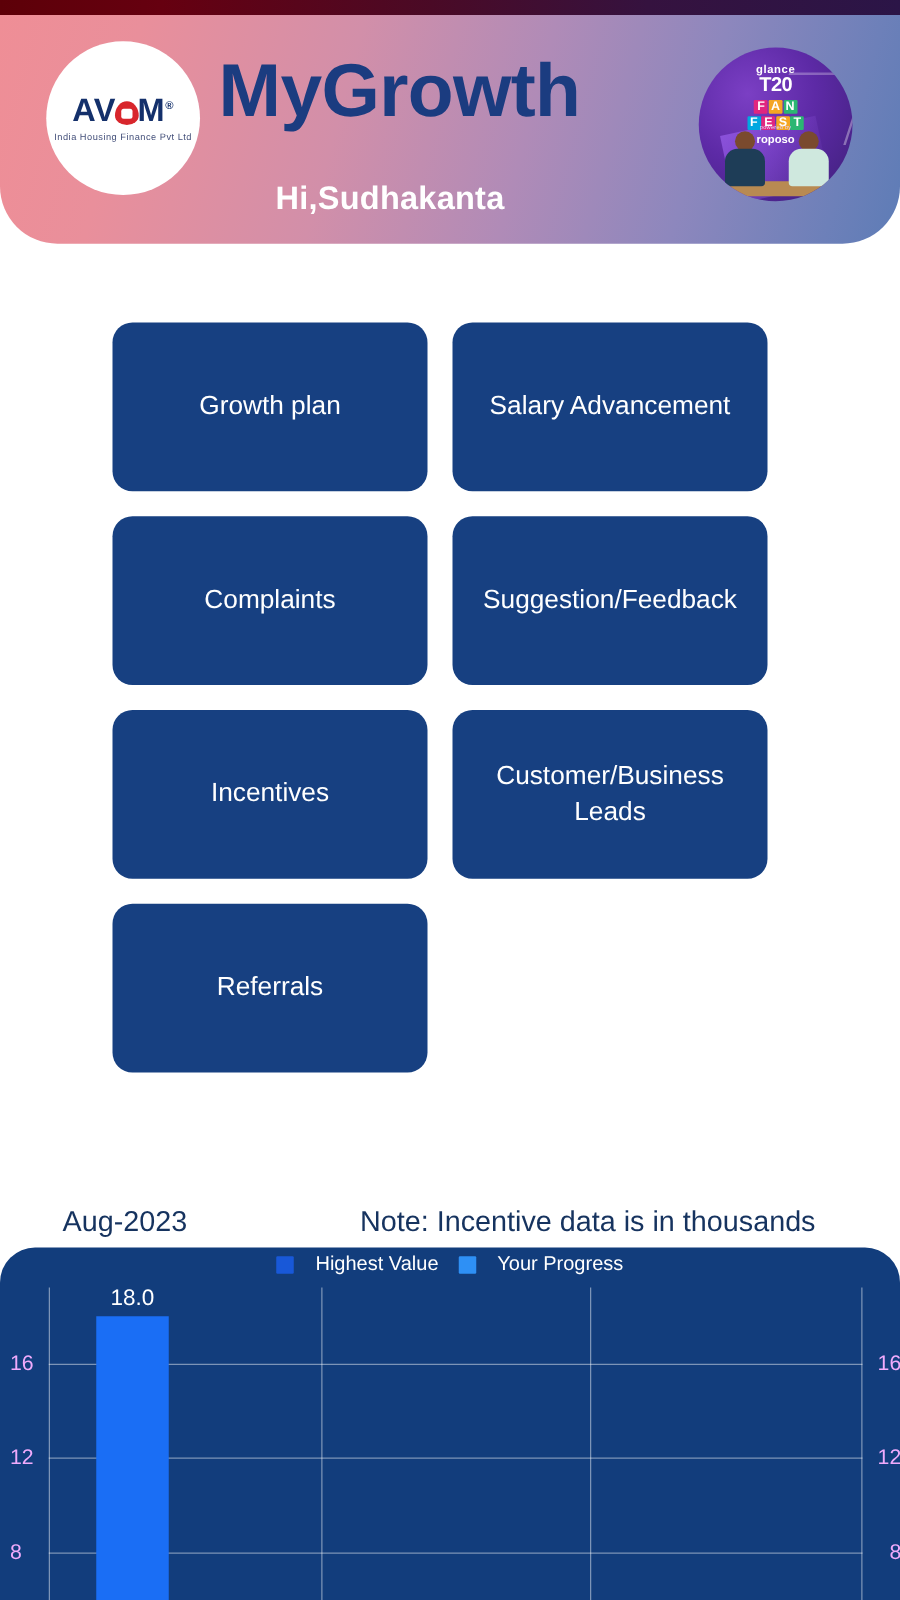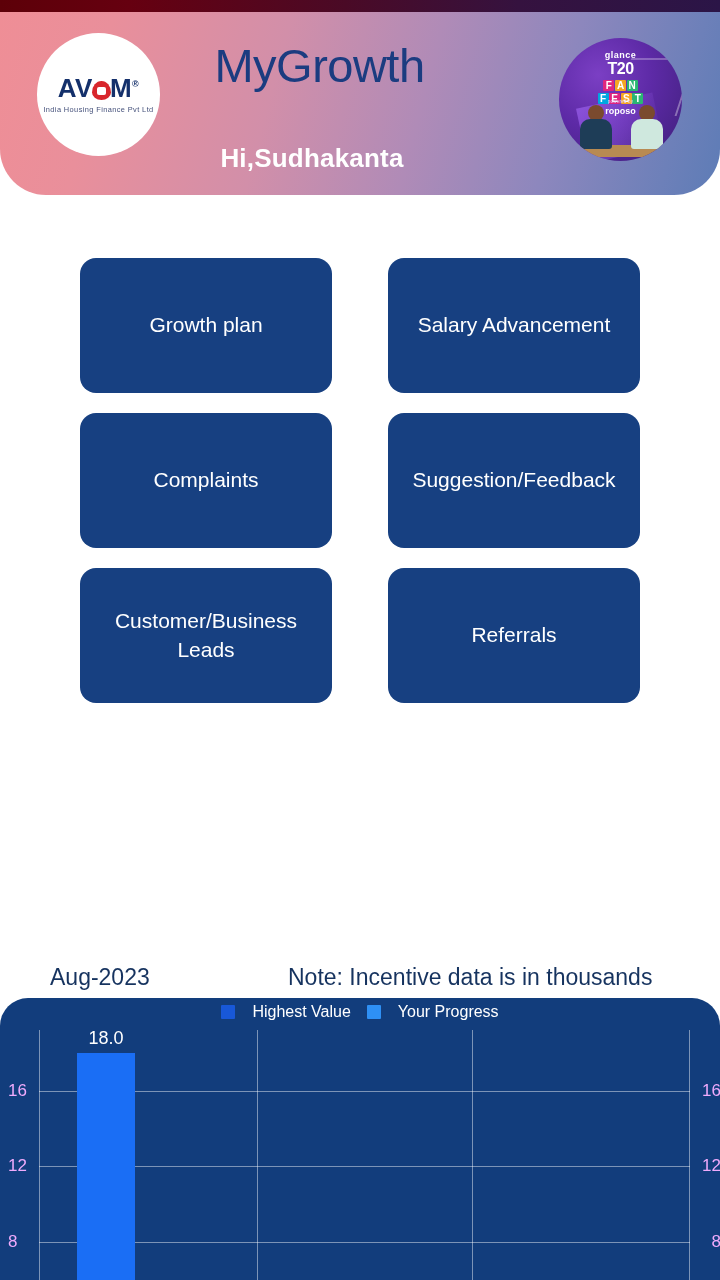--- a/index.html
+++ b/index.html
@@ -42,21 +42,21 @@
     content:""; position:absolute; left:5px; top:6px; width:9px; height:8px;
     background:#ffffff; border-radius:2px;
   }
   #logo-reg{ font-size:9px; vertical-align:super; color:#14306b; }
   #logo-tagline{
     font-size:7.4px; color:#44507a; letter-spacing:.4px; margin-top:4px; white-space:nowrap;
   }
 
   #header-title{
     position:absolute; left:0; top:26px; width:639px; text-align:center;
-    font-size:47px; font-weight:normal; color:#1b3c80; letter-spacing:-.5px;
+    font-size:60px; font-weight:bold; color:#1b3c80; letter-spacing:-.5px;
   }
   #header-greeting{
     position:absolute; left:0; top:131px; width:624px; text-align:center;
     font-size:26px; font-weight:bold; color:#ffffff; letter-spacing:.2px;
   }
 
   #promo-circle{
     position:absolute; right:38px; top:26px; width:123px; height:123px;
     border-radius:50%; overflow:hidden;
     background:radial-gradient(circle at 32% 30%, #7b3fc4 0%, #5d2aa6 45%, #3d1f78 100%);
@@ -104,22 +104,22 @@
   #promo-p1 .body{ background:#1e3d57; }
   #promo-p2{ right:18px; }
   #promo-p2 .body{ background:#cfe8de; }
   .promo-table{
     position:absolute; left:24px; bottom:4px; width:76px; height:12px;
     background:#b88a52; border-radius:3px;
   }
 
   
   #menu-grid{
-    position:absolute; left:80px; top:258px; width:540px;
-    display:grid; grid-template-columns:252px 252px; gap:20px 56px;
+    position:absolute; left:90px; top:258px; width:540px;
+    display:grid; grid-template-columns:252px 252px; gap:20px 20px;
   }
   .menu-card{
     height:135px; border-radius:16px; background:#174081;
     display:flex; align-items:center; justify-content:center;
     color:#ffffff; font-size:21px; text-align:center; padding:0 10px;
     line-height:1.35; cursor:pointer;
   }
 
   
   #chart-header{
@@ -201,20 +201,21 @@
       <div class="body"></div>
     </div>
   </div>
 </div>
 
 <div id="menu-grid">
   <div class="menu-card">Growth plan</div>
   <div class="menu-card">Salary Advancement</div>
   <div class="menu-card">Complaints</div>
   <div class="menu-card">Suggestion/Feedback</div>
+  <div class="menu-card">Incentives</div>
   <div class="menu-card">Customer/Business Leads</div>
   <div class="menu-card">Referrals</div>
 </div>
 
 <div id="chart-header">
   <div id="chart-period">Aug-2023</div>
   <div id="chart-note">Note: Incentive data is in thousands</div>
 </div>
 
 <div id="chart-card">

